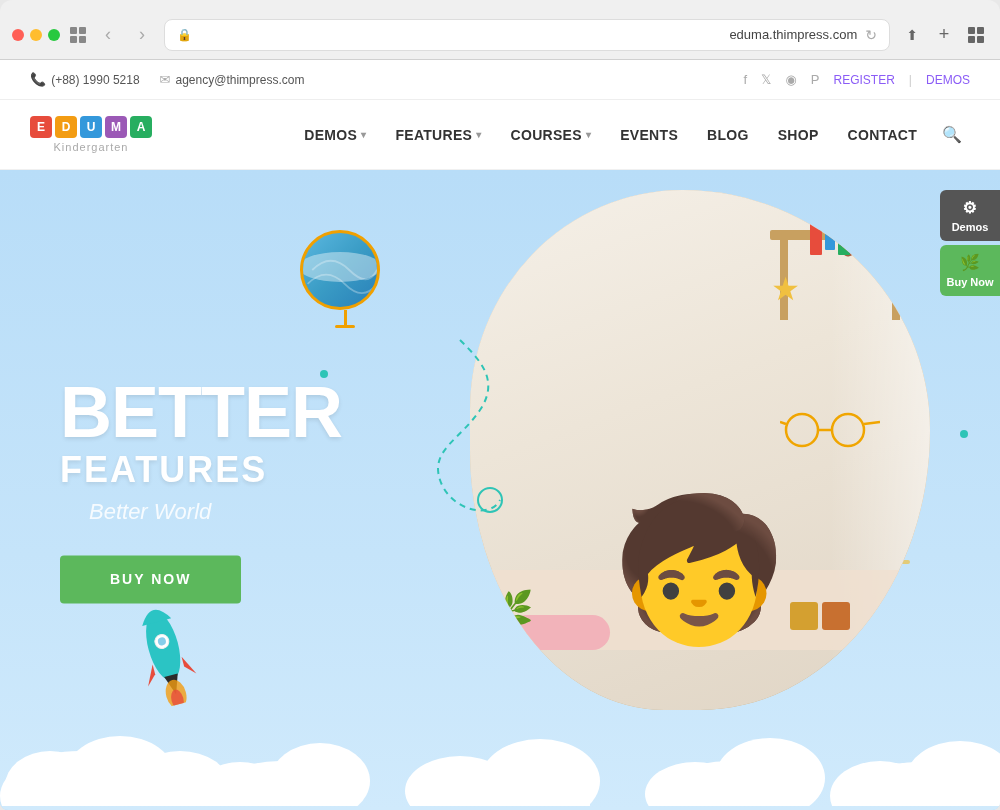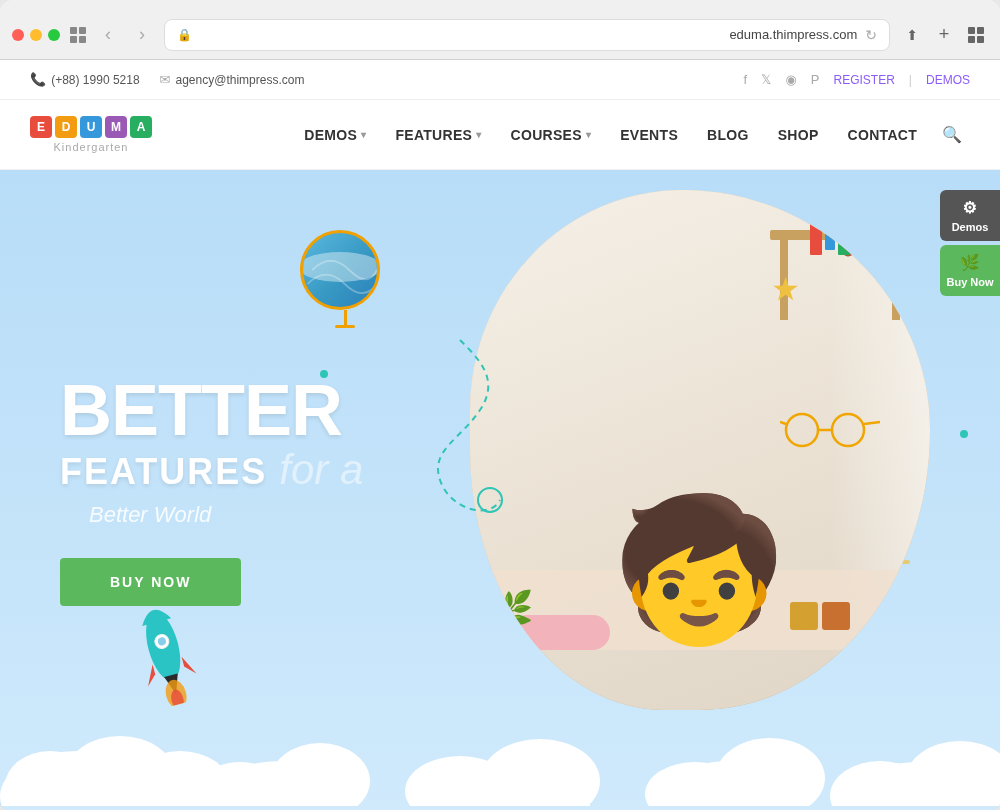--- a/index.html
+++ b/index.html
@@ -652,21 +652,20 @@
 
           <div style="position:absolute; bottom:60px; left:40px; width:100px; height:35px; background:#f4a0b0; border-radius:18px; opacity:0.7;"></div>
         </div>
       </div>
     </div>
 
     <div class="hero-content">
       <div class="hero-better">BETTER</div>
       <div style="display:flex; align-items:baseline; gap:12px;">
         <div class="hero-education">FEATURES</div>
-        <div class="hero-for">for a</div>
       </div>
       <div class="hero-world">Better World</div>
       <button class="hero-btn">BUY NOW</button>
     </div>
 
     <div class="rocket-deco">
       <svg width="70" height="110" viewBox="0 0 70 110">
 
         <ellipse cx="35" cy="50" rx="15" ry="35" fill="#2bc4c4"></ellipse>
 

